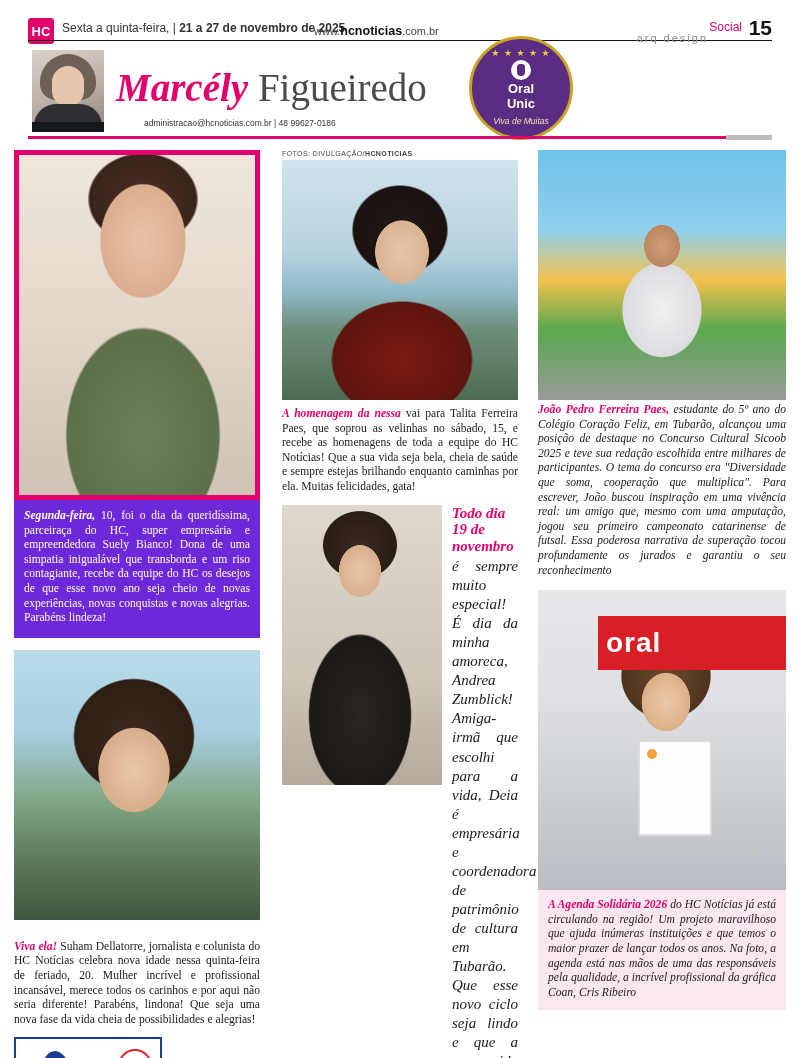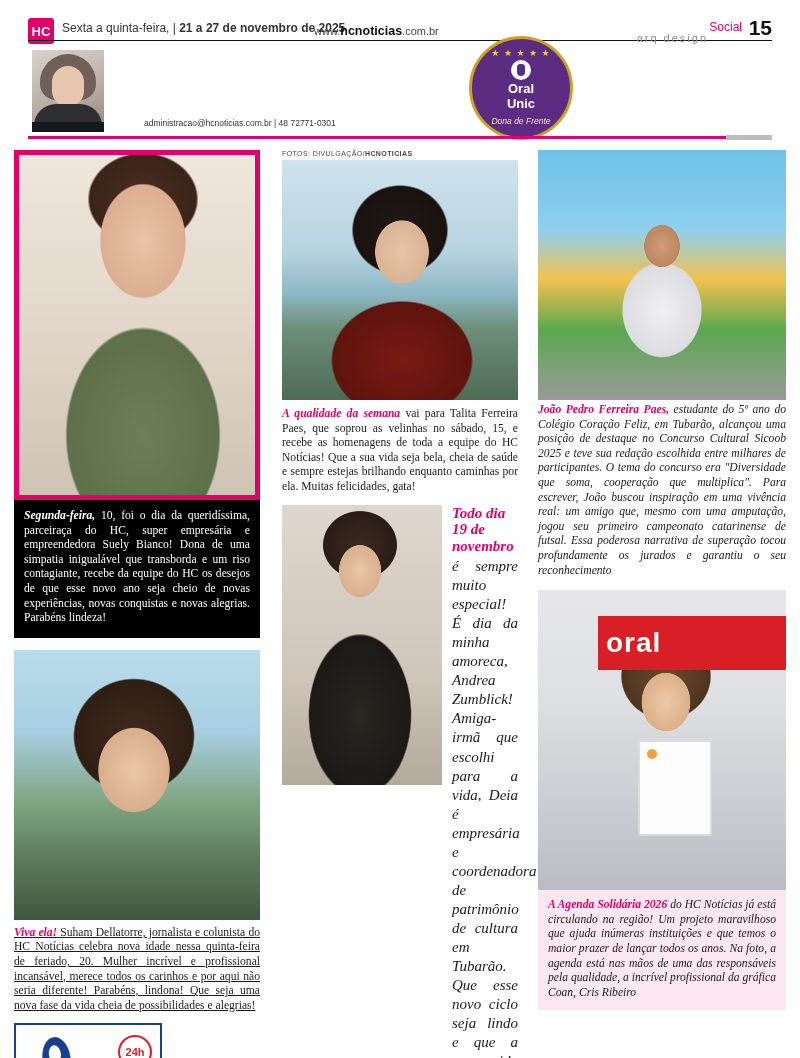--- a/index.html
+++ b/index.html
@@ -99,21 +99,21 @@
   }
   .credit b { font-weight:bold; }
 
   
   .photo { position:relative; overflow:hidden; background:#cfcfcf; }
   .cap { font-size: 11.6px; line-height: 1.26; text-align: justify; }
   .cap .lead { font-weight:bold; font-style:italic; color:#e2006a; }
   .cap.white { color:#fff; }
   .cap.white .lead { color:#fff; }
 
-  .pinkbox { background:#000000; padding: 9px 10px 12px; }
+  .pinkbox { background:#6d28d9; padding: 9px 10px 12px; }
 
   
   .p1 {
     width: 246px; height: 350px;
     background:
       radial-gradient(ellipse 60px 80px at 124px 86px, #e9c2a6 0%, #dcae90 70%, rgba(220,174,144,0) 72%),
       radial-gradient(ellipse 74px 62px at 124px 44px, #4a2e22 0%, #3a241a 72%, rgba(58,36,26,0) 75%),
       radial-gradient(ellipse 108px 150px at 124px 280px, #6d7f59 0%, #5d7049 70%, rgba(93,112,73,0) 72%),
       linear-gradient(180deg,#efe7dd 0%, #e3d8cb 46%, #cfc3b4 100%);
     border: 5px solid #e2006a;
@@ -198,28 +198,32 @@
     <div class="mh-page">15</div>
     <div class="mh-rule"></div>
 
     <div class="author-photo">
       <div class="ap-hair"></div>
       <div class="ap-face"></div>
       <div class="ap-body"></div>
       <div class="ap-bar"></div>
     </div>
 
-    <div class="mh-contact">administracao@hcnoticias.com.br | 48 72771-0301</div>
+    <div class="mh-name">
+      <span class="n1">Marcély</span>
+      <span class="n2">Figueiredo</span>
+    </div>
+    <div class="mh-contact">administracao@hcnoticias.com.br | 48 99627-0186</div>
 
     <div class="seal">
       <div class="stars">★ ★ ★ ★ ★</div>
       <div class="mark"></div>
       <div class="nm">Oral</div>
       <div class="nm">Unic</div>
-      <div class="tag">Dona de Frente</div>
+      <div class="tag">Viva de Muitas</div>
     </div>
 
     <div class="thais">
       <div class="t3">arq design</div>
     </div>
 
     <div class="mh-botline">
         <div class="dash"></div>
       </div>
   </div>
@@ -228,21 +232,21 @@
 
     <div class="col col-a">
       <div class="photo p1"></div>
       <div class="pinkbox">
         <div class="cap white">
           <span class="lead">Segunda-feira,</span><span> 10, foi o dia da queridíssima, parceiraça do HC, super empresária e empreendedora Suely Bianco! Dona de uma simpatia inigualável que transborda e um riso contagiante, recebe da equipe do HC os desejos de que esse novo ano seja cheio de novas experiências, novas conquistas e novas alegrias. Parabéns lindeza!</span>
         </div>
       </div>
 
       <div class="photo p5" style="margin-top:12px;"></div>
-      <div style="margin-top:6px; position:relative;text-decoration:underline;">
+      <div style="margin-top:20px; position:relative;">
         <div class="cap" style="width:246px;">
           <span class="lead">Viva ela!</span><span> Suham Dellatorre, jornalista e colunista do HC Notícias celebra nova idade nessa quinta-feira de feriado, 20. Mulher incrível e profissional incansável, merece todos os carinhos e por aqui não seria diferente!  Parabéns, lindona! Que seja uma nova fase da vida cheia de possibilidades e alegrias!</span>
         </div>
       </div>
 
       <div style="margin-top:10px; display:flex; gap:10px; align-items:flex-start;">
         <div>
           <div class="ad-prudencio">
             <div class="drop"></div>
             <div class="h24">24h</div>
@@ -253,21 +257,21 @@
 
       </div>
     </div>
 
     <div class="col col-b">
       <div class="credit">
         <span>FOTOS: DIVULGAÇÃO/</span><b>HCNOTICIAS</b>
       </div>
       <div class="photo p2"></div>
       <div class="cap" style="margin-top:7px;">
-        <span class="lead">A qualidade da semana</span><span> vai para Talita Ferreira Paes, que soprou as velinhas no sábado, 15, e recebe as homenagens de toda a equipe do HC Notícias! Que a sua vida seja bela, cheia de saúde e sempre estejas brilhando enquanto caminhas por ela. Muitas felicidades, gata!</span>
+        <span class="lead">A homenagem da nessa</span><span> vai para Talita Ferreira Paes, que soprou as velinhas no sábado, 15, e recebe as homenagens de toda a equipe do HC Notícias! Que a sua vida seja bela, cheia de saúde e sempre estejas brilhando enquanto caminhas por ela. Muitas felicidades, gata!</span>
       </div>
 
       <div style="margin-top:10px; display:flex; gap:10px; align-items:flex-start;">
         <div class="photo p4"></div>
         <div style="width:66px;">
           <div class="kicker">Todo dia 19 de novembro</div>
           <div class="smallcap" style="margin-top:3px; font-style:italic;"> é sempre muito especial! É dia da minha amoreca, Andrea Zumblick! Amiga-irmã que escolhi para a vida, Deia é empresária e coordenadora de patrimônio de cultura em Tubarão. Que esse novo ciclo seja lindo e que a sua vida seja sempre cercada de pessoas que façam valer cada momento! Feliz aniversário!</div>
         </div>
       </div>
 

